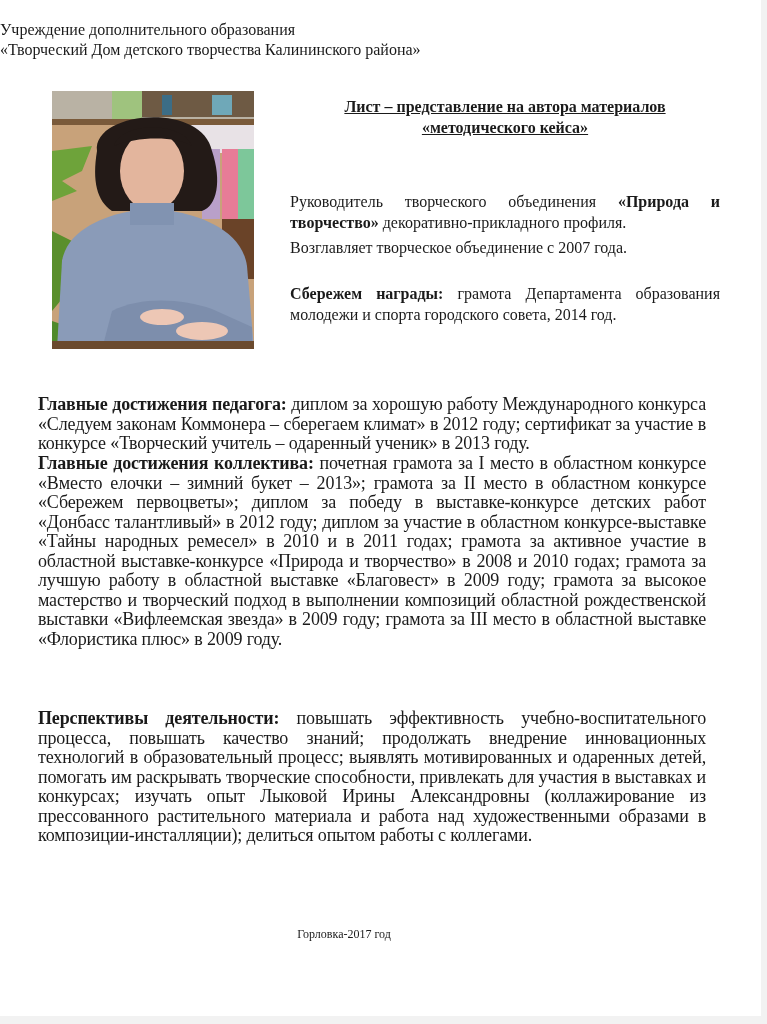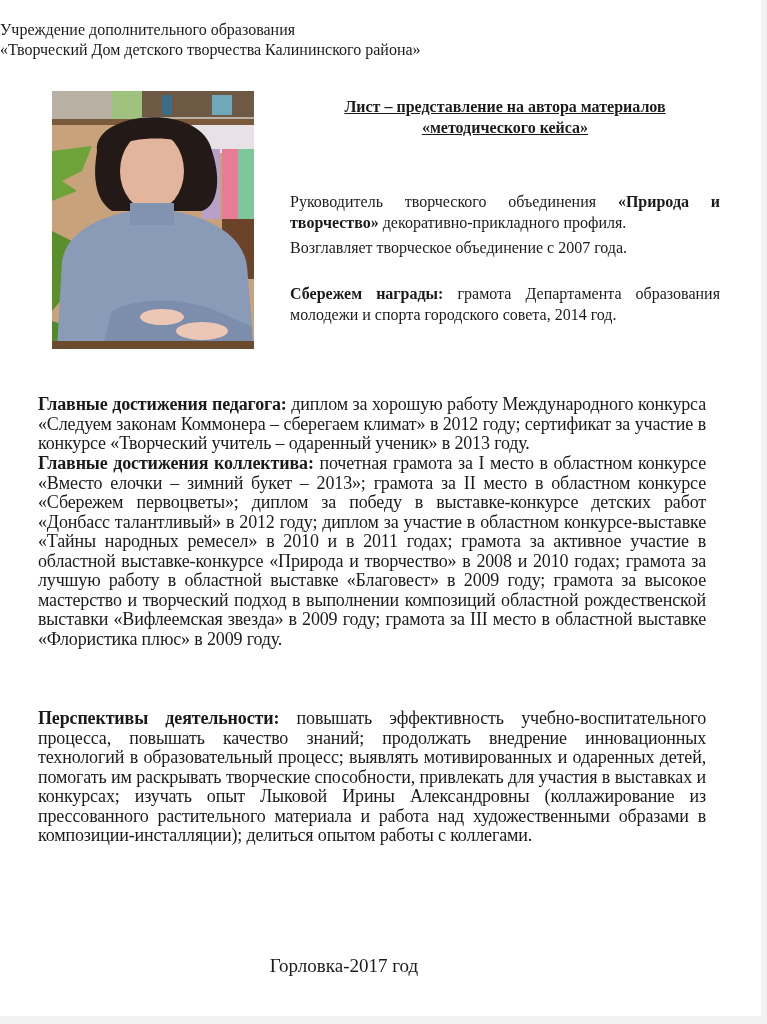--- a/index.html
+++ b/index.html
@@ -17,21 +17,21 @@
   .intro { position: absolute; left: 290px; top: 191px; width: 430px; font-size: 16px; line-height: 21px;
            text-align: justify; }
   .intro p { margin: 0 0 4px 0; }
   .intro .awards { margin-top: 25px; }
   .section { position: absolute; left: 38px; width: 668px; font-size: 18px; line-height: 19.5px;
              text-align: justify; font-family: "Liberation Serif", serif; letter-spacing: -0.15px; }
   .sec1 { top: 367px; margin-top: 28px; }
   .sec2 { top: 454px; }
   .sec3 { top: 709px; font-family: Liberation Serif, serif; }
   b { font-weight: bold; }
-  .footer { position: absolute; top: 927px; left: 0; width: 688px; text-align: center; font-size: 19px; margin-top: 28px; }
+  .footer { position: absolute; top: 927px; left: 0; width: 688px; text-align: center; font-size: 12px; }
 </style>
 </head>
 <body>
 
 <div class="page-edge"></div>
 <div class="page-edge-bottom"></div>
 
 <div class="header">
   <div>Учреждение дополнительного образования</div>
   <div>«Творческий Дом детского творчества Калининского района»</div>

